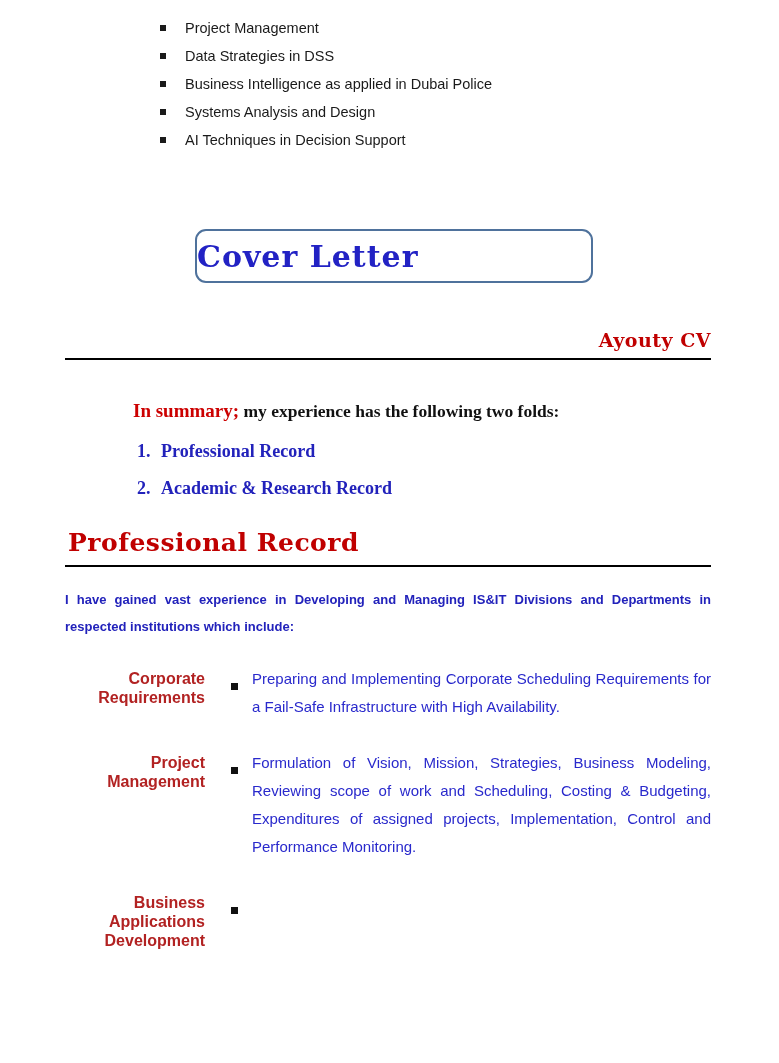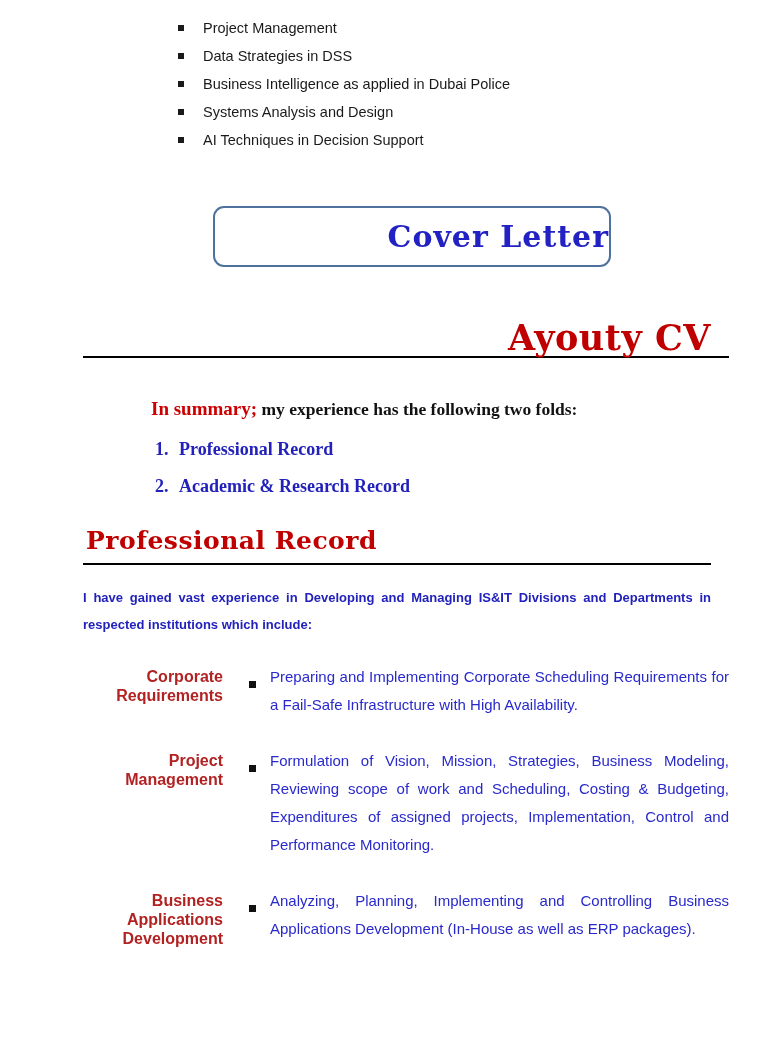--- a/index.html
+++ b/index.html
@@ -12,55 +12,55 @@
     --box-border:#4f729c;
     --rule-black:#000000;
   }
   *{margin:0;padding:0;box-sizing:border-box;}
   html,body{background:#ffffff;}
   .page{
     position:relative;
     width:779px;height:1063px;
     background:#ffffff;
     overflow:hidden;
-    padding:14px 68px 0 83px;
+    padding:14px 68px 0 65px;
     font-family:"Liberation Sans",sans-serif;
   }
   
   .topics{list-style:none;margin-left:95px;}
   .topics li{
     display:flex;align-items:center;
     height:28px;
     font-size:14.5px;color:#1a1a1a;
   }
   .sq{
     display:inline-block;width:6px;height:6px;
     background:#1a1a1a;flex:0 0 6px;
   }
   .topics .sq{margin-right:19px;}
   
   .cover-box{
-    margin-top:52px;margin-left:130px;
-    width:398px;height:61px;
+    margin-top:75px;margin-left:130px;
+    width:398px;height:54px;
     border:2.5px solid var(--box-border);
     border-radius:11px;
-    display:flex;align-items:center;justify-content:flex-end;
+    display:flex;align-items:center;justify-content:flex-start;
   }
   .cover-title{
     font-family:"DejaVu Serif",serif;
     font-weight:bold;font-size:30px;
     color:var(--title-blue);
     letter-spacing:1px;
   }
   
   .cv-header{
-    margin-top:56px;
+    margin-top:42px;
     text-align:right;
     font-family:"DejaVu Serif",serif;
-    font-weight:bold;font-size:35px;line-height:30px;
+    font-weight:bold;font-size:19px;line-height:30px;
     color:var(--heading-red);
     letter-spacing:0.5px;
     padding-bottom:3px;
   }
   .rule{border-top:2px solid var(--rule-black);width:646px;}
   
   .summary-line{
     margin-top:40px;margin-left:68px;
     font-family:"Liberation Serif",serif;
     font-weight:bold;font-size:17.5px;
@@ -187,19 +187,18 @@
         <span class="sq"></span>
       </div>
       <div class="exp-text">Formulation of Vision, Mission, Strategies, Business Modeling, Reviewing scope of work and Scheduling, Costing &amp; Budgeting, Expenditures of assigned projects, Implementation, Control and Performance Monitoring.</div>
     </div>
 
     <div class="exp-row">
       <div class="exp-label">Business Applications Development</div>
       <div class="exp-bullet">
         <span class="sq"></span>
       </div>
-      <div class="exp-text">Analyzing, Planning, Implementing and Controlling Business Applications Development (In-House as well as ERP packages).</div>
     </div>
 
 
   </div>
 
 </div>
 
 </body></html>

